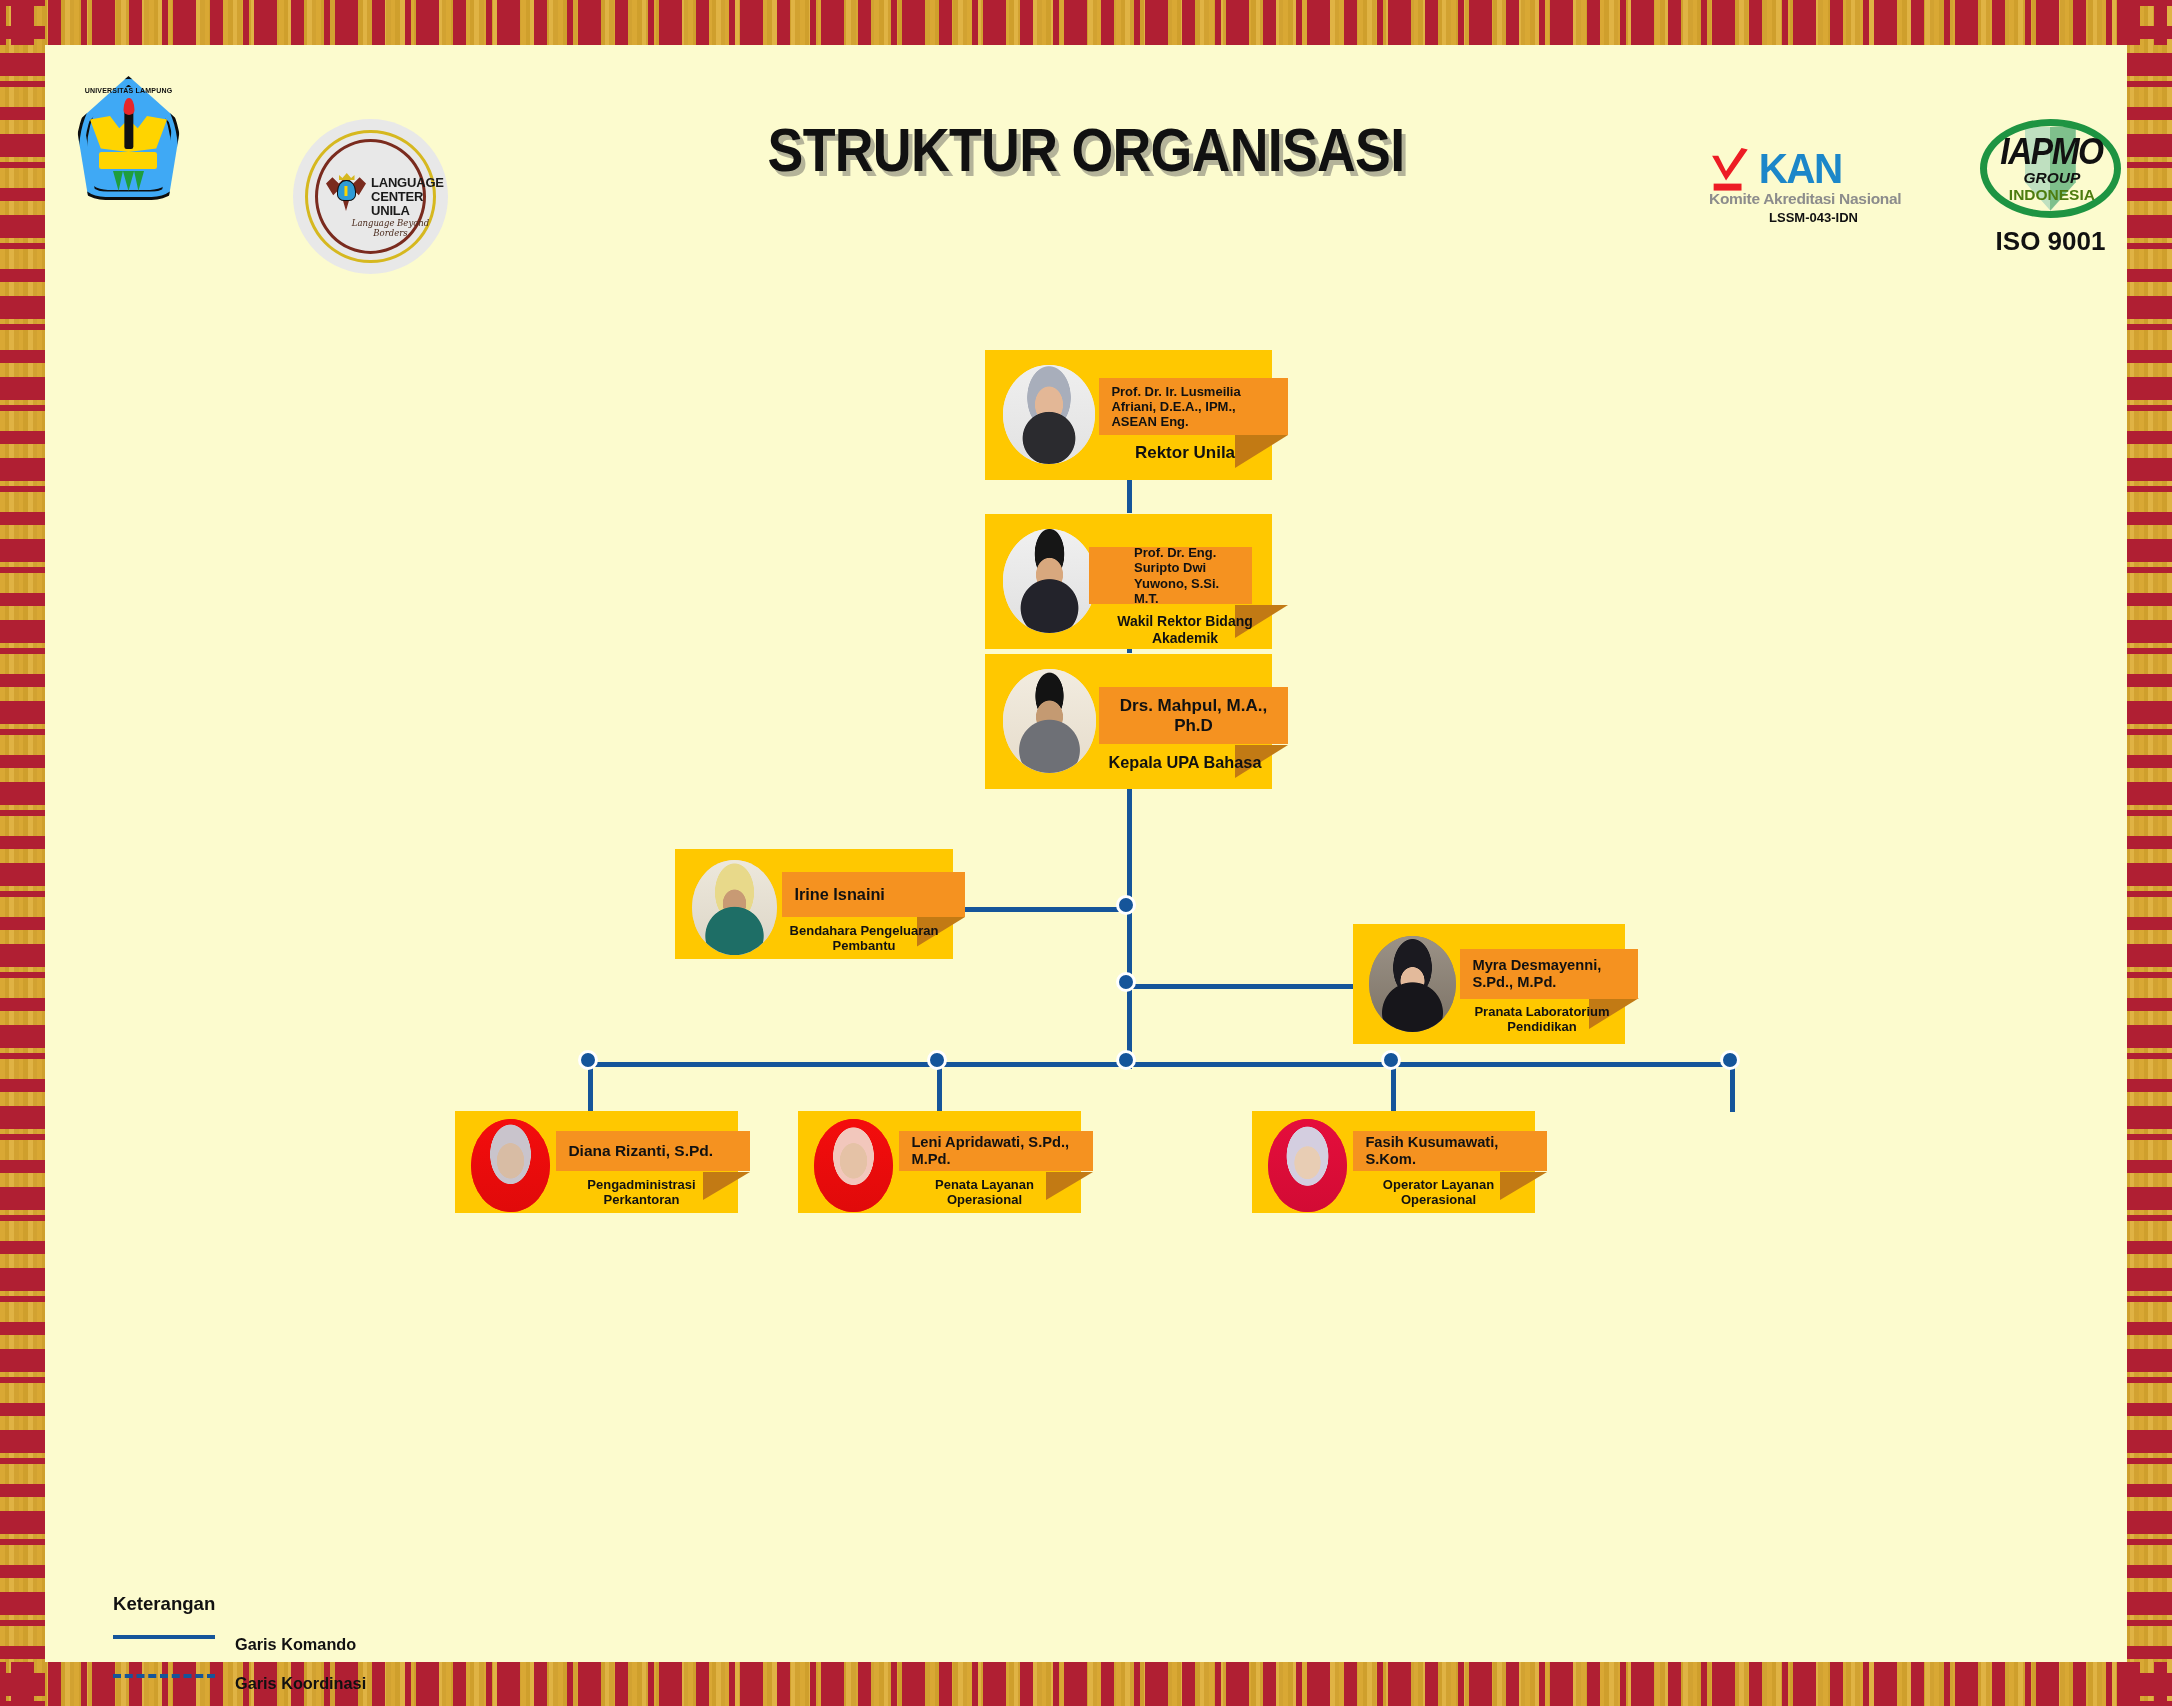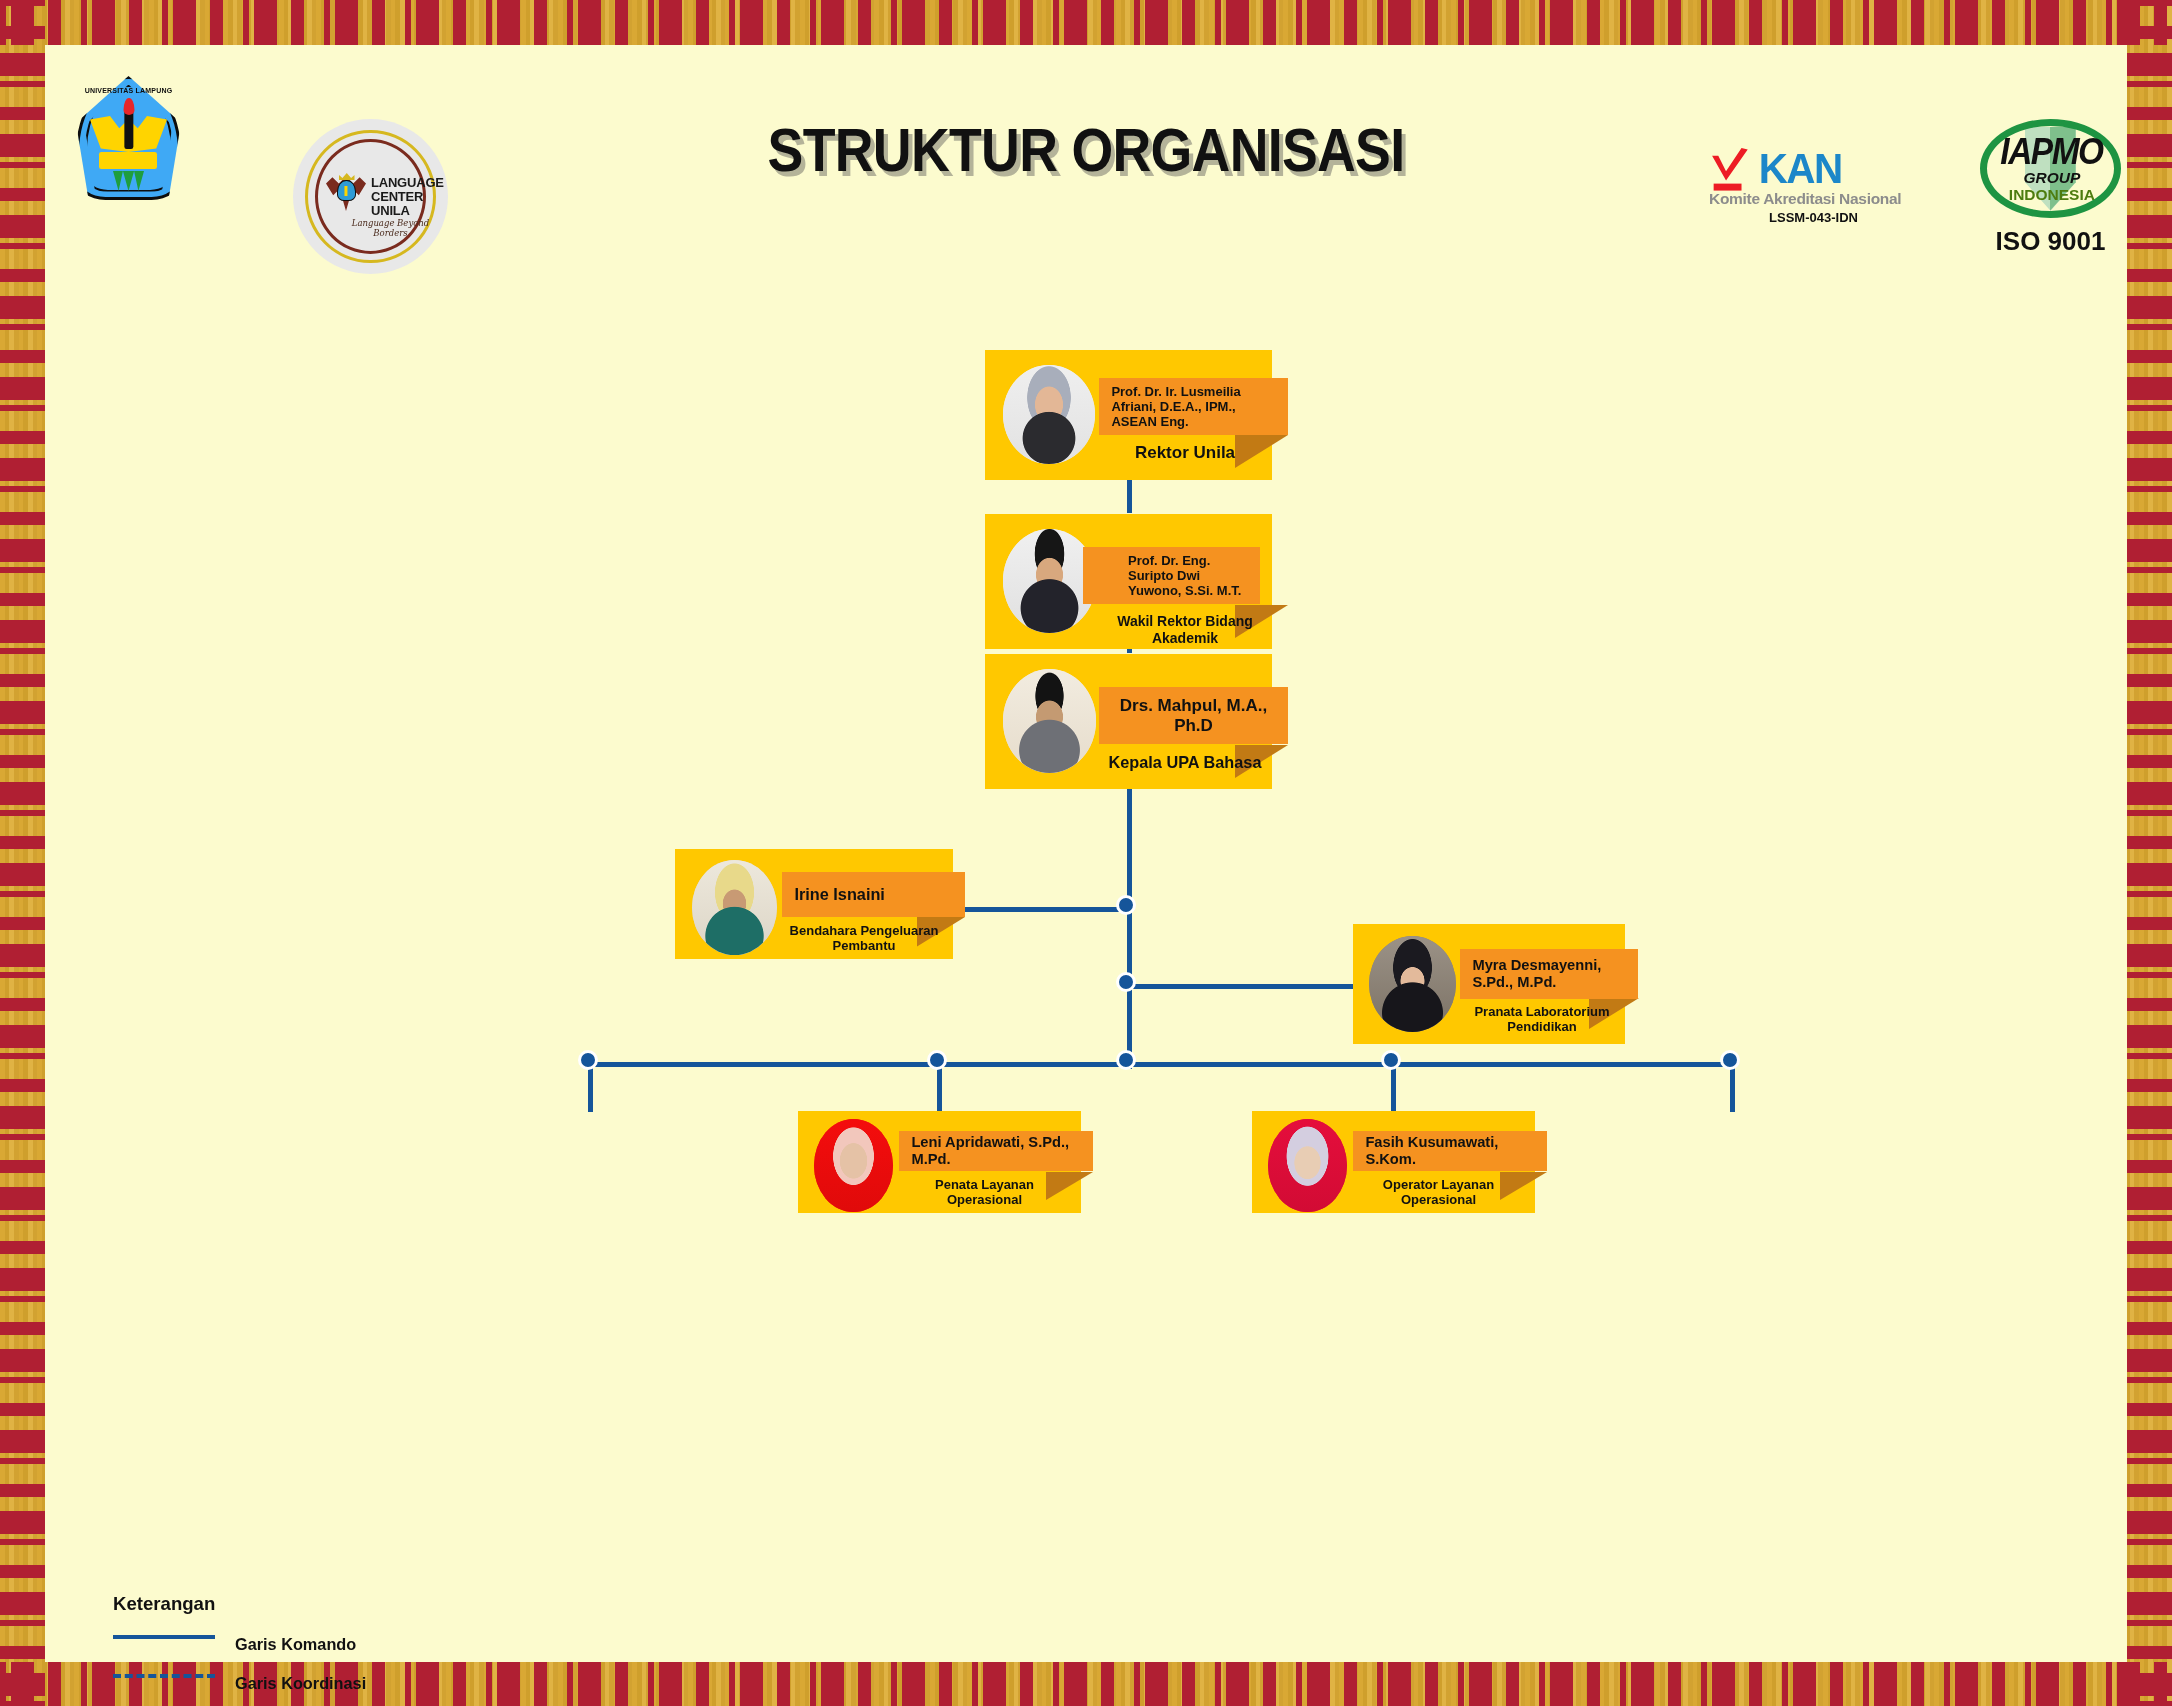--- a/index.html
+++ b/index.html
@@ -407,21 +407,21 @@
       <div class="node" style="left:940px; top:469px; width:326px; height:138px;">
         <div class="card" style="width:287px; height:135px;"></div>
         <div class="photo" style="left:18px; top:14.7px; width:93px; height:104px; background:#EDEDED;">
           <div class="skin" style="background:
               radial-gradient(circle at 50% 76%, #23232b 0 31%, rgba(0,0,0,0) 32%),
               radial-gradient(ellipse at 50% 44%, #D8A87E 0 20%, rgba(0,0,0,0) 21%),
               radial-gradient(ellipse at 50% 24%, #161616 0 22%, rgba(0,0,0,0) 23%),
               linear-gradient(#F0F0F0,#E0E0E0);"></div>
         </div>
         <div class="fold" style="left:250px; top:91px; width:53px; height:33px; clip-path:polygon(0 0,100% 0,0 100%);"></div>
-        <div class="banner" style="left:98px; top:33px; width:177px; height:57px;padding-left:45px;">
+        <div class="banner" style="left:104px; top:33px; width:163px; height:57px;padding-left:45px;">
           <span class="nm" style="font-size:13px;">Prof. Dr. Eng. Suripto Dwi Yuwono, S.Si. M.T.</span>
         </div>
         <div class="role" style="left:114px; top:99px; width:172px; font-size:14px;">Wakil Rektor Bidang Akademik</div>
       </div>
 
       <div class="node" style="left:940px; top:609px; width:326px; height:138px;">
         <div class="card" style="width:287px; height:135px;"></div>
         <div class="photo" style="left:18px; top:14.7px; width:93px; height:104px; background:#EFE9DD;">
           <div class="skin" style="background:
               radial-gradient(circle at 50% 78%, #6E7076 0 32%, rgba(0,0,0,0) 33%),
@@ -461,20 +461,34 @@
               radial-gradient(ellipse at 50% 33%, #1B1A20 0 31%, rgba(0,0,0,0) 32%),
               linear-gradient(#9B9287,#7C7265);"></div>
         </div>
         <div class="fold" style="left:236px; top:74px; width:50px; height:31px; clip-path:polygon(0 0,100% 0,0 100%);"></div>
         <div class="banner" style="left:107px; top:25px; width:178px; height:50px;">
           <span class="nm" style="font-size:14.7px;">Myra Desmayenni, S.Pd., M.Pd.</span>
         </div>
         <div class="role" style="left:107px; top:80px; width:164px; font-size:13px;">Pranata Laboratorium Pendidikan</div>
       </div>
 
+      <div class="node" style="left:410px; top:1066px; width:326px; height:109px;">
+        <div class="card" style="width:283px; height:102px;"></div>
+        <div class="photo" style="left:15.5px; top:7.8px; width:79px; height:93px; background:#F40D0D;">
+          <div class="skin" style="background:
+              radial-gradient(ellipse at 50% 45%, #D8BCA4 0 24%, rgba(0,0,0,0) 25%),
+              radial-gradient(ellipse at 50% 38%, #C9C4CC 0 36%, rgba(0,0,0,0) 37%),
+              linear-gradient(#F40D0D,#E00A0A);"></div>
+        </div>
+        <div class="fold" style="left:248px; top:61px; width:47px; height:28px; clip-path:polygon(0 0,100% 0,0 100%);"></div>
+        <div class="banner" style="left:101px; top:20px; width:194px; height:40px;">
+          <span class="nm" style="font-size:15.5px;">Diana Rizanti, S.Pd.</span>
+        </div>
+        <div class="role" style="left:101px; top:66px; width:171px; font-size:13px;">Pengadministrasi Perkantoran</div>
+      </div>
 
       <div class="node" style="left:753px; top:1066px; width:326px; height:109px;">
         <div class="card" style="width:283px; height:102px;"></div>
         <div class="photo" style="left:15.5px; top:7.8px; width:79px; height:93px; background:#F40D0D;">
           <div class="skin" style="background:
               radial-gradient(ellipse at 50% 45%, #E5C2A6 0 24%, rgba(0,0,0,0) 25%),
               radial-gradient(ellipse at 50% 40%, #F2C7BC 0 36%, rgba(0,0,0,0) 37%),
               linear-gradient(#F40D0D,#E00A0A);"></div>
         </div>
         <div class="fold" style="left:248px; top:61px; width:47px; height:28px; clip-path:polygon(0 0,100% 0,0 100%);"></div>

